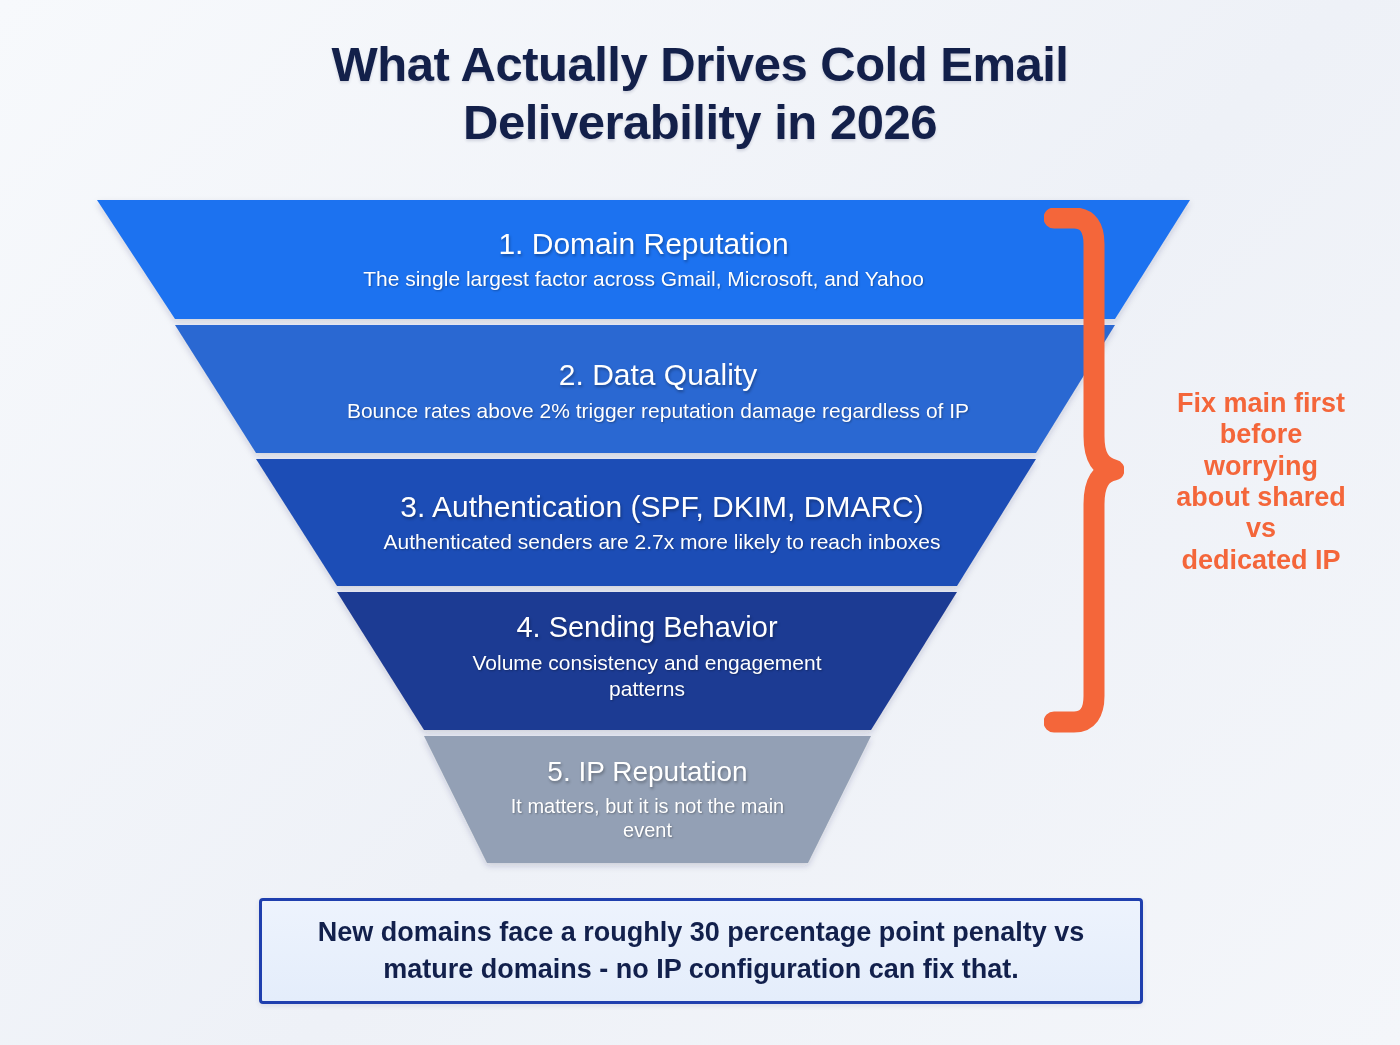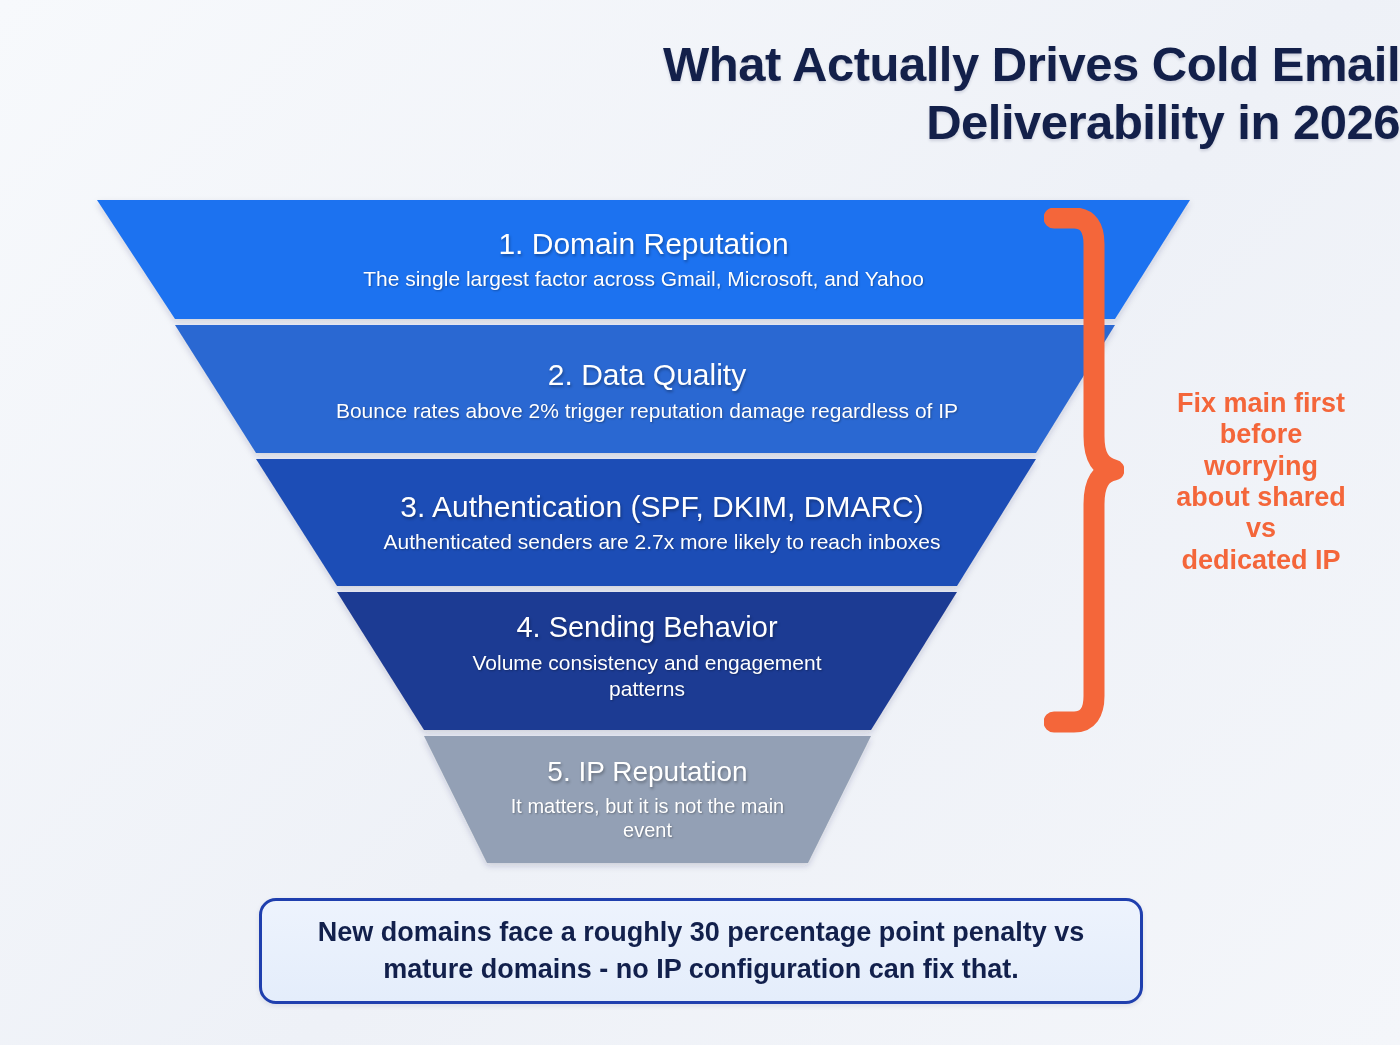--- a/index.html
+++ b/index.html
@@ -21,21 +21,21 @@
     inset: 0;
     background: linear-gradient(135deg, #f7f9fc 0%, #eef1f7 55%, #f4f6fa 100%);
   }
 
   
   .title {
     position: absolute;
     top: 36px;
     left: 0;
     width: 1400px;
-    text-align: right;
+    text-align: center;
     color: #13204a;
     font-size: 49px;
     font-weight: bold;
     line-height: 1.18;
     letter-spacing: -0.5px;
     text-shadow: 0 2px 3px rgba(30,40,80,0.16);
   }
   .title .tline { display: block; }
 
   
@@ -61,21 +61,21 @@
     text-shadow: 1px 2px 3px rgba(0,0,0,0.32);
     line-height: 1.12;
   }
   .slice .s-sub {
     text-shadow: 1px 1px 2px rgba(0,0,0,0.30);
     line-height: 1.22;
   }
 
   
   #slice-1 { left: 97px;  top: 200px; width: 1093px; height: 119px; }
-  #slice-2 { left: 177px; top: 325px; width: 940px;  height: 132px; }
+  #slice-2 { left: 188px; top: 325px; width: 940px;  height: 132px; }
   #slice-3 { left: 272px; top: 459px; width: 780px;  height: 127px; }
   #slice-4 { left: 337px; top: 592px; width: 620px;  height: 128px; }
   #slice-5 { left: 424px; top: 736px; width: 447px;  height: 127px; }
 
   #slice-1 .s-title { font-size: 30px; margin-bottom: 6px; }
   #slice-1 .s-sub   { font-size: 21px; }
   #slice-2 .s-title { font-size: 30px; margin-bottom: 7px; }
   #slice-2 .s-sub   { font-size: 21px; }
   #slice-3 .s-title { font-size: 30px; margin-bottom: 6px; }
   #slice-3 .s-sub   { font-size: 21px; }
@@ -109,21 +109,21 @@
 
   
   .callout {
     position: absolute;
     left: 259px;
     top: 898px;
     width: 884px;
     height: 106px;
     box-sizing: border-box;
     border: 3px solid #1f3fae;
-    border-radius: 17px;
+    border-radius: 4px;
     background: linear-gradient(180deg, #edf3fd 0%, #e4edfb 100%);
     display: flex;
     flex-direction: column;
     align-items: center;
     justify-content: center;
     text-align: center;
     color: #12204c;
     font-size: 27px;
     font-weight: bold;
     line-height: 1.38;

